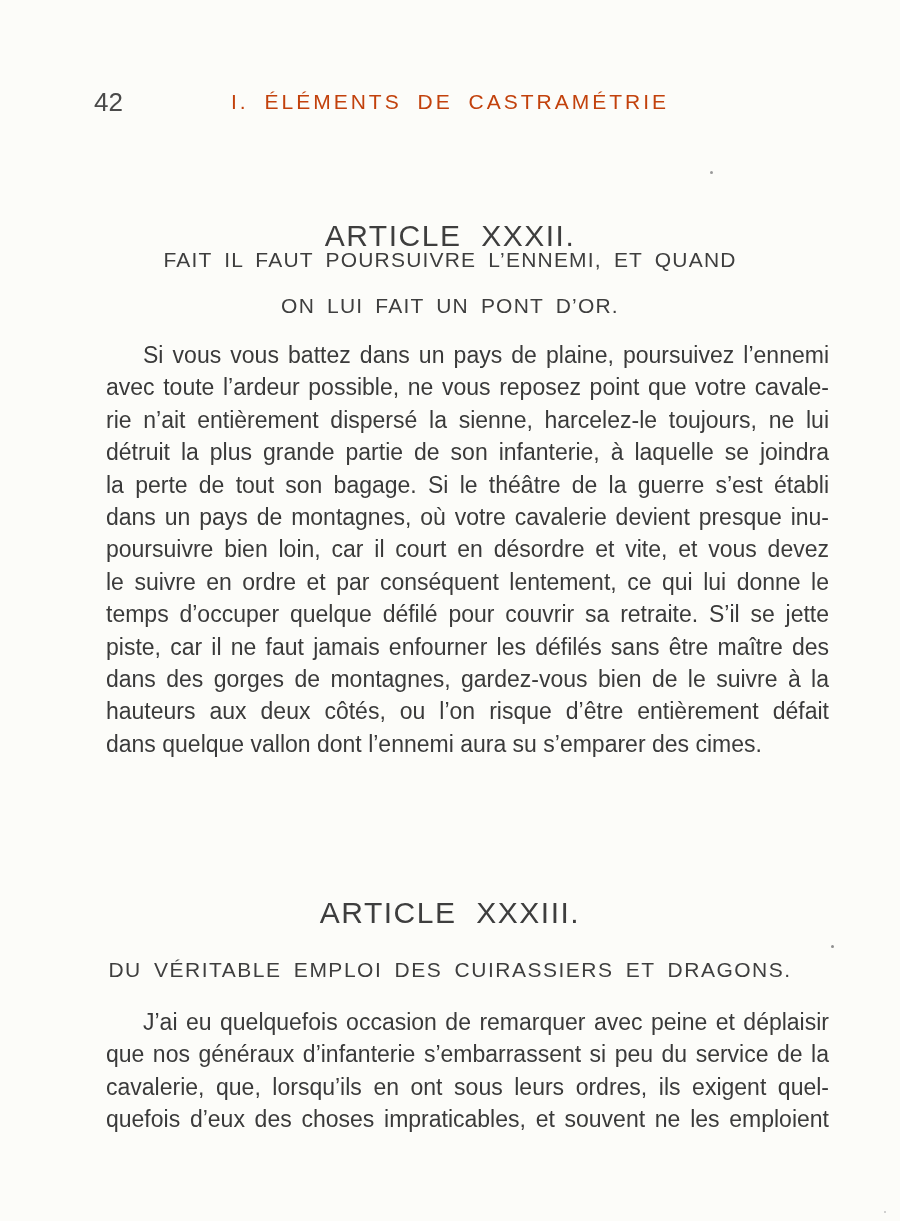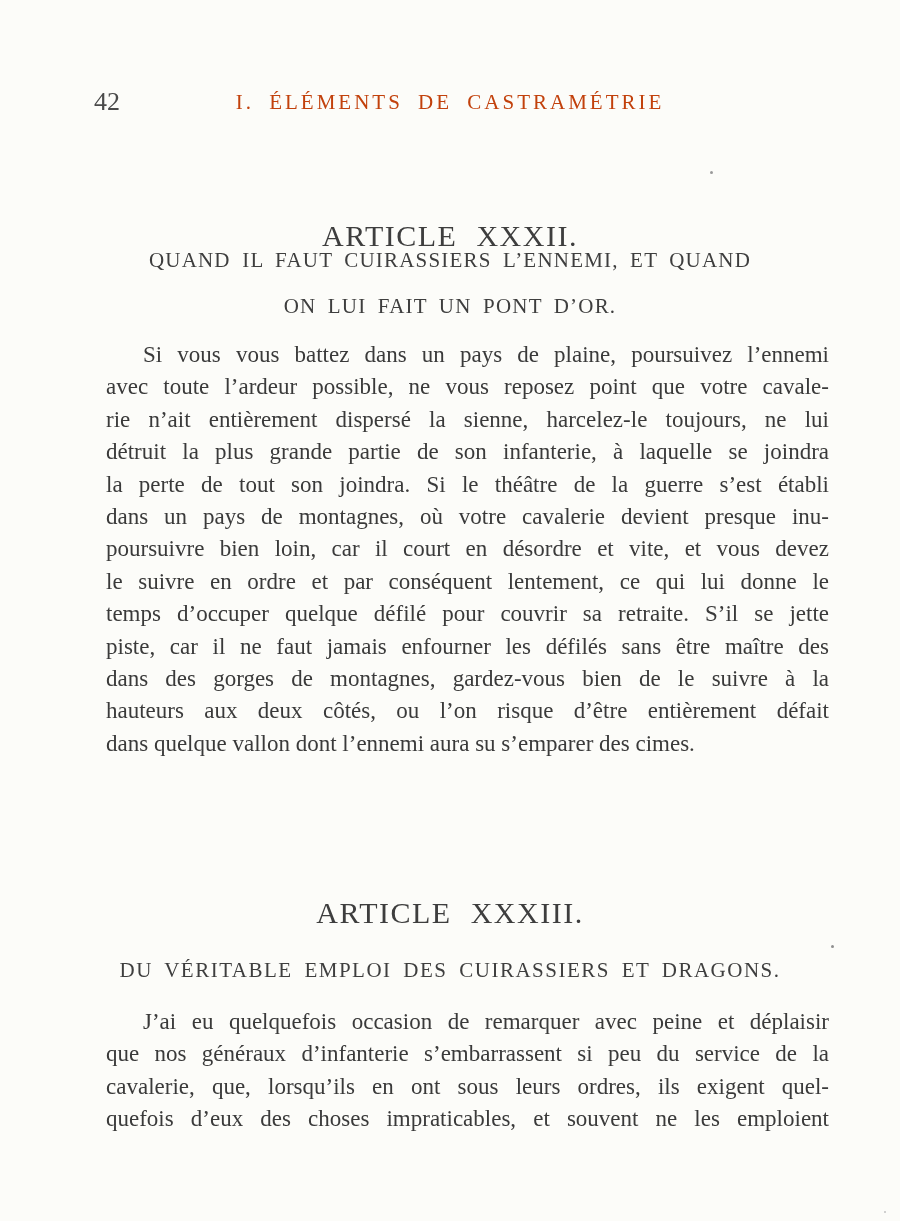--- a/index.html
+++ b/index.html
@@ -1,21 +1,21 @@
 <!DOCTYPE html>
 <html><head>
 <meta charset="utf-8">
 <style>
   html, body { margin: 0; padding: 0; background: #ffffff; }
   .page {
     position: relative;
     width: 900px;
     height: 1221px;
     background: #fcfcf9;
-    font-family: Liberation Serif, serif;
+    font-family: Liberation Sans, sans-serif;
     color: #3c3c3c;
     overflow: hidden;
   }
   .running-head {
     position: absolute;
     top: 90px;
     left: 0;
     width: 100%;
     height: 34px;
   }
@@ -97,30 +97,30 @@
     <span class="rh-title">I.  ÉLÉMENTS  DE  CASTRAMÉTRIE</span>
   </div>
 
   <div class="speck speck-1"></div>
   <div class="speck speck-2"></div>
   <div class="speck speck-3"></div>
 
   <div class="art-title t1">ARTICLE XXXII.</div>
 
   <div class="art-sub s1">
-      <div class="subline">QUAND IL FAUT CUIRASSIERS L’ENNEMI, ET QUAND</div>
+      <div class="subline">FAIT IL FAUT POURSUIVRE L’ENNEMI, ET QUAND</div>
       <div class="subline">ON LUI FAIT UN PONT D’OR.</div>
     </div>
 
   <div class="paragraph p1" data-endshort="left">
       <div class="pline">Si vous vous battez dans un pays de plaine, poursuivez l’ennemi</div>
       <div class="pline">avec toute l’ardeur possible, ne vous reposez point que votre cavale-</div>
       <div class="pline">rie n’ait entièrement dispersé la sienne, harcelez-le toujours, ne lui</div>
       <div class="pline">détruit la plus grande partie de son infanterie, à laquelle se joindra</div>
-      <div class="pline">la perte de tout son joindra. Si le théâtre de la guerre s’est établi</div>
+      <div class="pline">la perte de tout son bagage. Si le théâtre de la guerre s’est établi</div>
       <div class="pline">dans un pays de montagnes, où votre cavalerie devient presque inu-</div>
       <div class="pline">poursuivre bien loin, car il court en désordre et vite, et vous devez</div>
       <div class="pline">le suivre en ordre et par conséquent lentement, ce qui lui donne le</div>
       <div class="pline">temps d’occuper quelque défilé pour couvrir sa retraite. S’il se jette</div>
       <div class="pline">piste, car il ne faut jamais enfourner les défilés sans être maître des</div>
       <div class="pline">dans des gorges de montagnes, gardez-vous bien de le suivre à la</div>
       <div class="pline">hauteurs aux deux côtés, ou l’on risque d’être entièrement défait</div>
       <div class="pline">dans quelque vallon dont l’ennemi aura su s’emparer des cimes.</div>
     </div>
 

